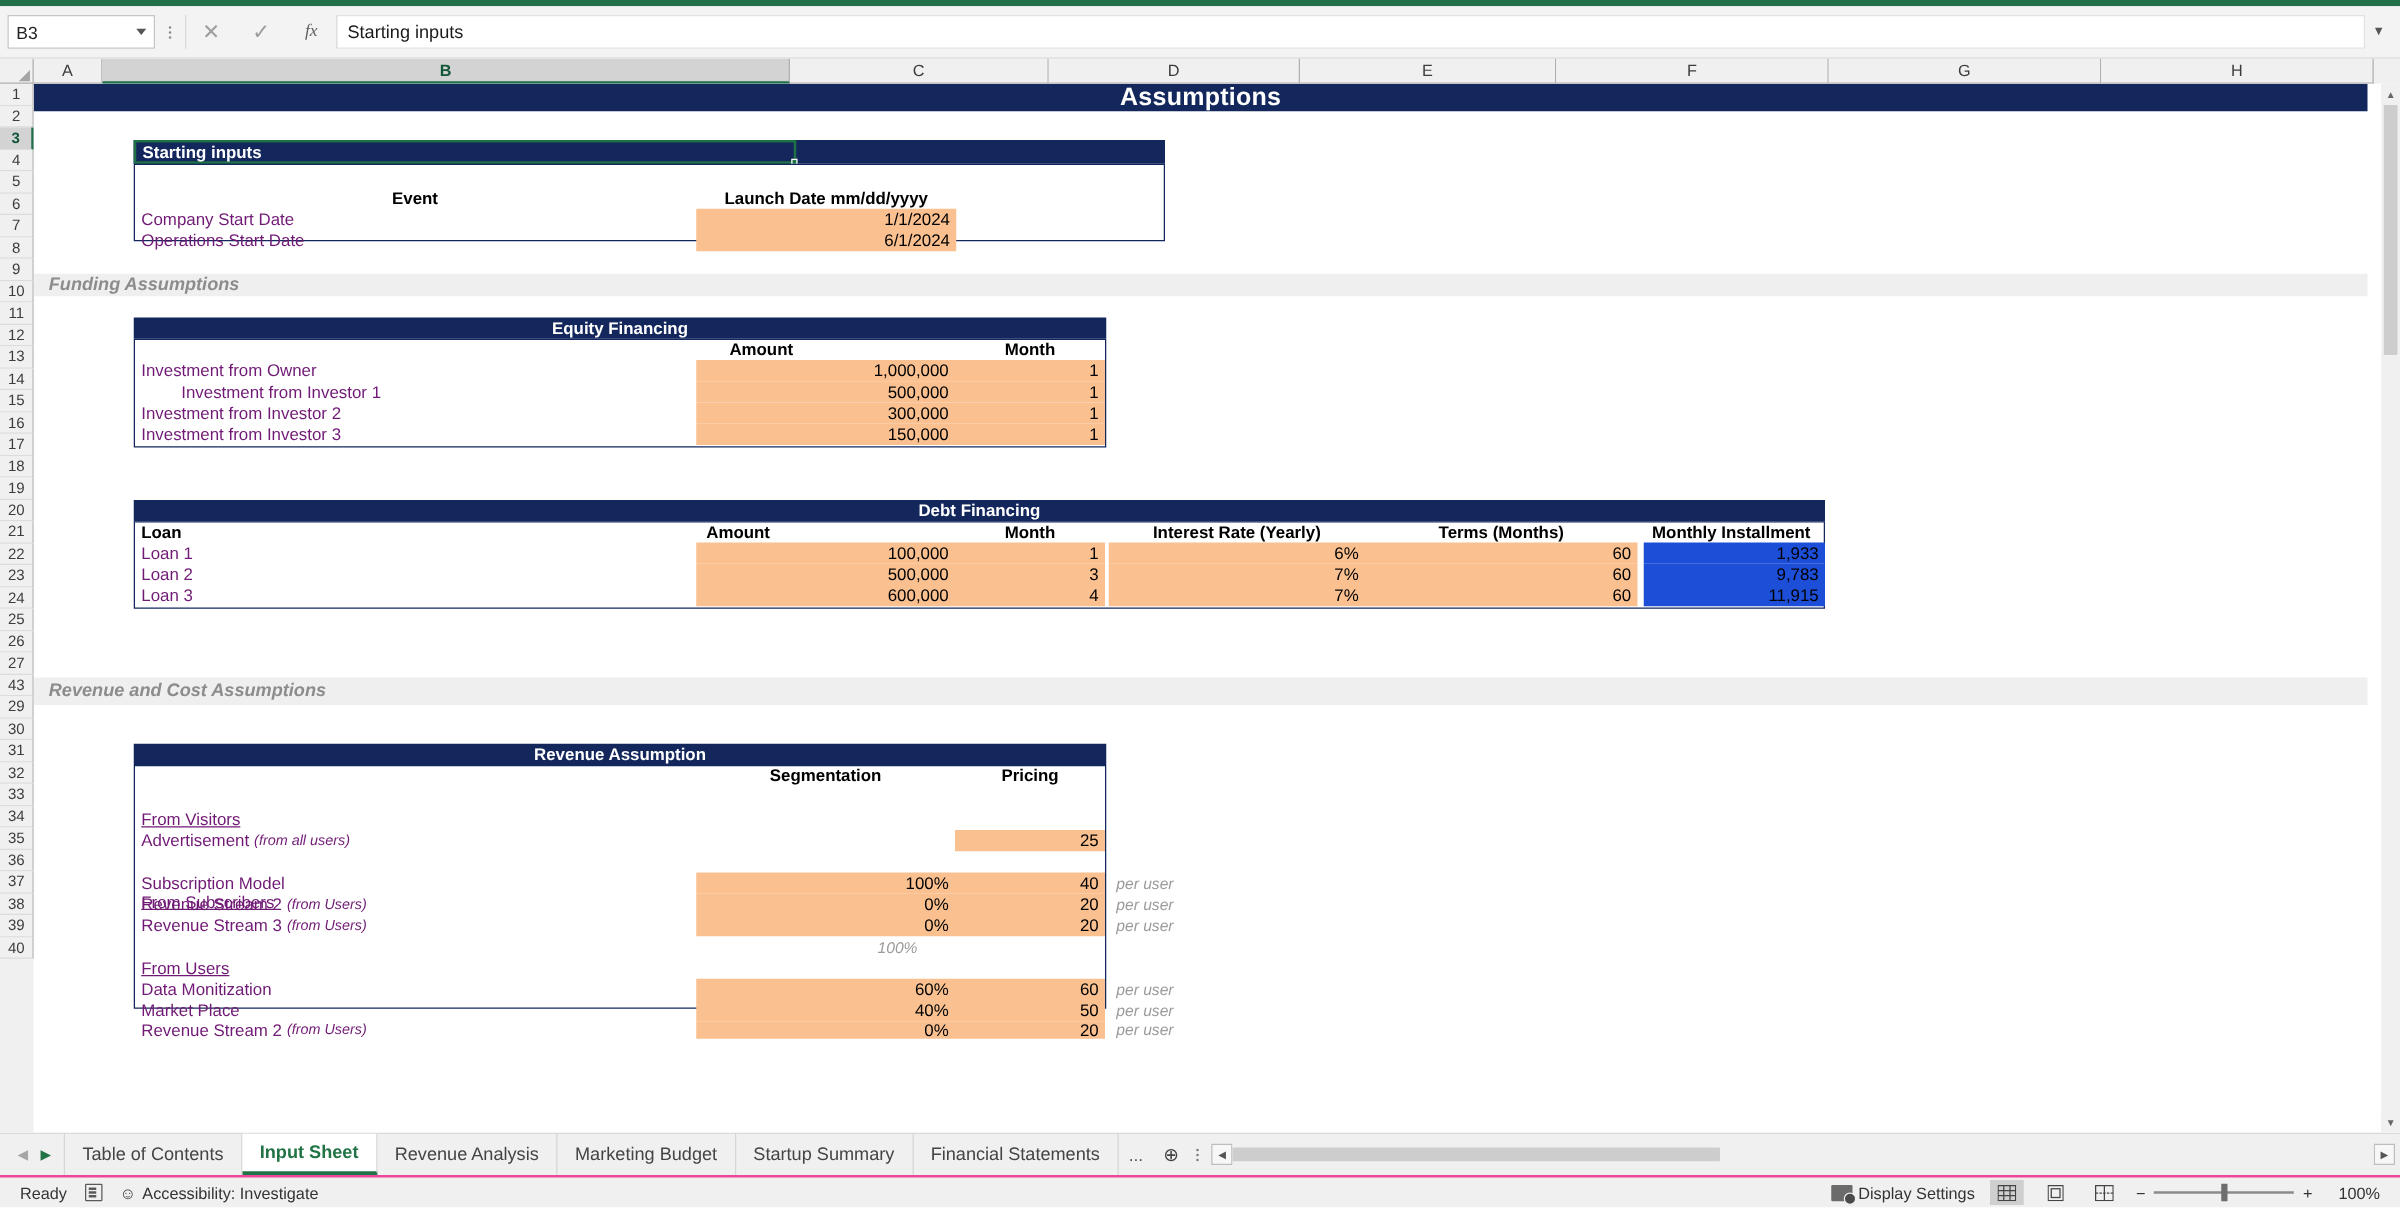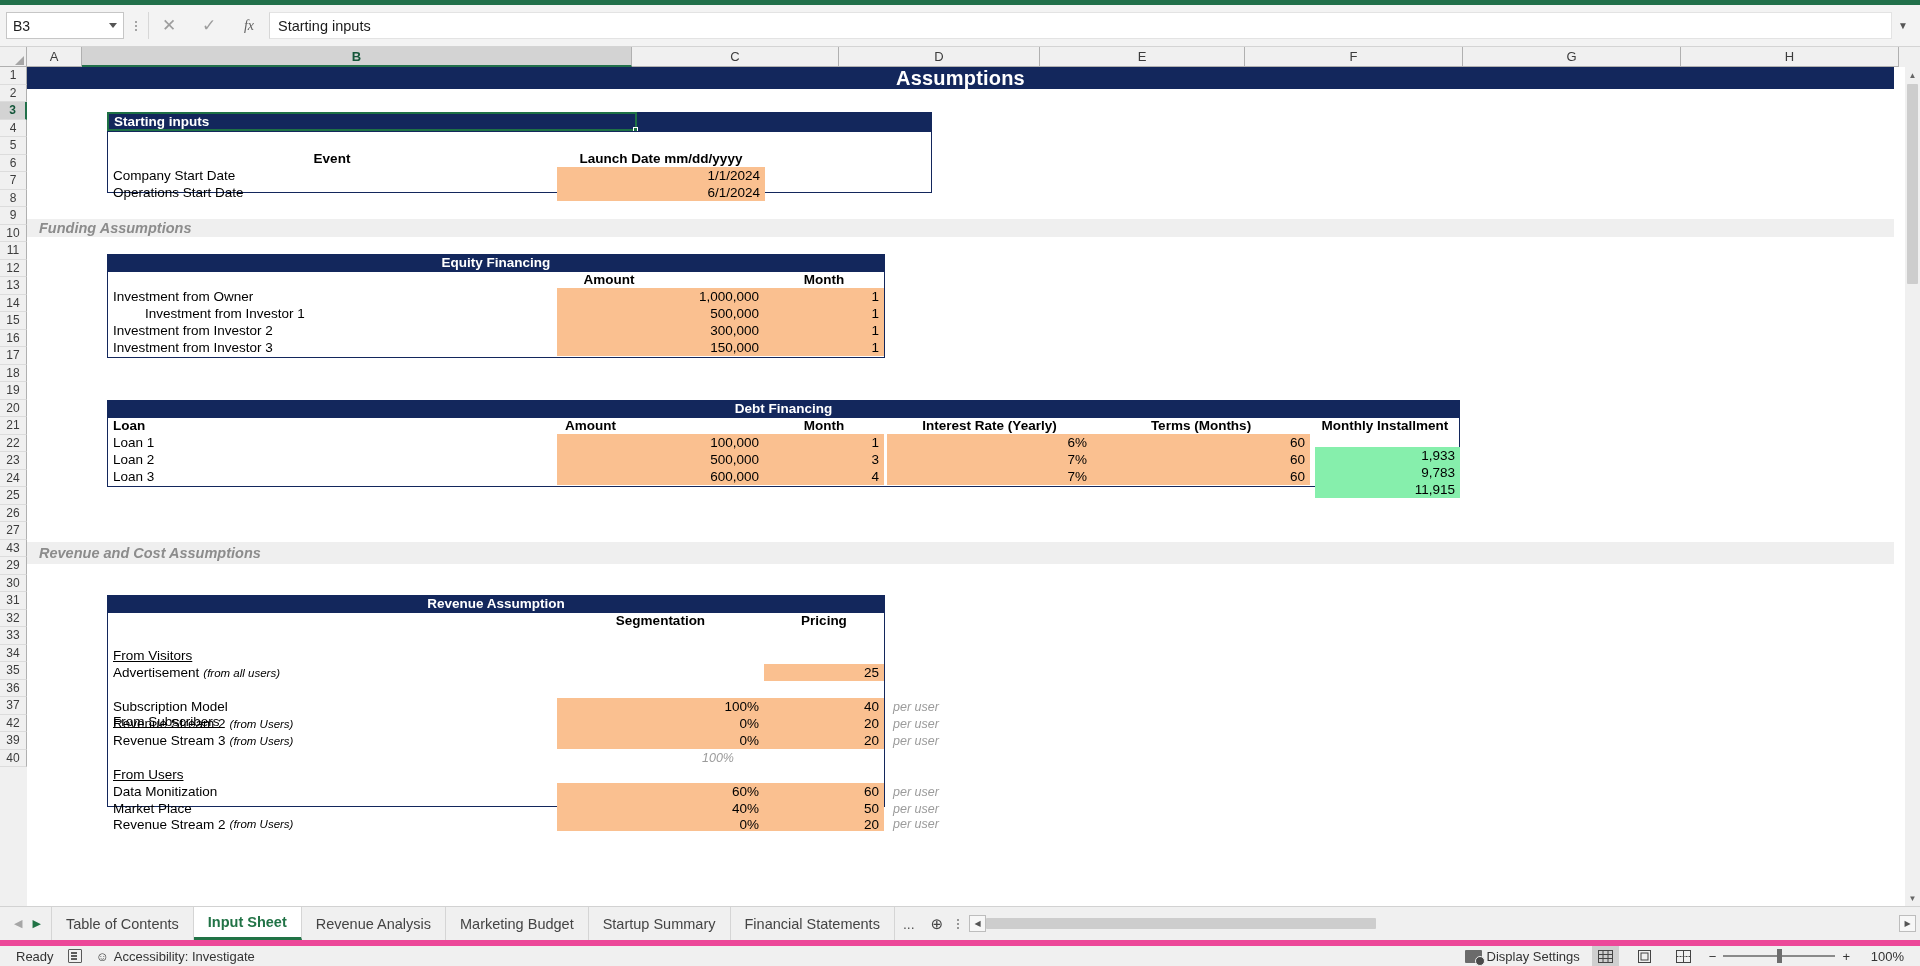--- a/index.html
+++ b/index.html
@@ -70,23 +70,23 @@
   .sec-band {
     background: #efefef; color: #8c8c8c; font-style: italic; font-weight: bold; font-size: 14.5px;
     padding-left: 12px;
   }
   .tbl-hdr-band {
     background: #13275c; color: #fff; font-weight: bold; font-size: 13.5px; justify-content: center;
   }
   .tbl-hdr-band.left { justify-content: flex-start; padding-left: 5px; }
   .colhead { font-weight: bold; font-size: 13.5px; color: #000; justify-content: center; }
   .colhead.left { justify-content: flex-start; padding-left: 5px; }
-  .lbl { padding-left: 5px; color: #000000; }
+  .lbl { padding-left: 5px; color: #701a75; }
   .input-cell { background: #fac090; }
-  .calc-cell { background: #86efac; margin-top: 13px; }
+  .calc-cell { background: #1d4ed8; }
   .num { justify-content: flex-end; padding-right: 5px; }
   .note { color: #9b9b9b; font-style: italic; font-size: 12.5px; padding-left: 4px; }
   .uline { text-decoration: underline; }
   .ital-sm { font-style: italic; font-size: 11.5px; }
   .box-border { border: 1px solid #13275c; }
   .sel-box { border: 2px solid #1e7145; }
   .sel-handle { position: absolute; width: 5px; height: 5px; background: #1e7145; border: 1px solid #fff; }
   .vscroll {
     position: absolute; right: 0; top: 20px; bottom: 0; width: 15px; background: #f0f0f0;
     display: flex; flex-direction: column; align-items: center; z-index: 5;
@@ -114,21 +114,21 @@
   .tab-dots { display: flex; flex-direction: column; justify-content: center; gap: 2px; padding: 0 6px; }
   .tab-dots i { width: 2px; height: 2px; background: #7a7a7a; border-radius: 50%; }
   .tab-hscroll { flex: 1; display: flex; align-items: center; padding: 0 4px; }
   .hs-arrow { width: 17px; height: 17px; border: 1px solid #bdbdbd; background: #f7f7f7; display: flex; align-items: center; justify-content: center; font-size: 8px; color: #555; }
   .hs-track { flex: 1; height: 17px; background: #f0f0f0; position: relative; }
   .hs-thumb { position: absolute; left: 0; top: 3px; height: 11px; width: 390px; background: #cdcdcd; border-radius: 1px; }
 
   
   .statusbar {
     height: 26px; flex: none; display: flex; align-items: center; background: #f0f0f0;
-    border-top: 6px solid #ec4899; font-size: 13px; color: #333; padding: 0 8px;
+    border-top: 2px solid #ec4899; font-size: 13px; color: #333; padding: 0 8px;
   }
   .sb-left { display: flex; align-items: center; gap: 14px; padding-left: 8px; }
   .sb-item { display: flex; align-items: center; gap: 5px; }
   .sb-right { margin-left: auto; display: flex; align-items: center; gap: 12px; padding-right: 8px; }
   .view-btn { width: 27px; height: 20px; display: flex; align-items: center; justify-content: center; }
   .view-btn.active { background: #cfcfcf; }
   .zoom-slider { display: flex; align-items: center; gap: 7px; }
   .zs-track { width: 112px; height: 2px; background: #8a8a8a; position: relative; }
   .zs-thumb { position: absolute; left: 54px; top: -6px; width: 5px; height: 14px; background: #6e6e6e; }
   .zoom-pct { width: 42px; text-align: right; }
@@ -213,21 +213,21 @@
         <div class="rowhdr">43</div>
         <div class="rowhdr">29</div>
         <div class="rowhdr">30</div>
         <div class="rowhdr">31</div>
         <div class="rowhdr">32</div>
         <div class="rowhdr">33</div>
         <div class="rowhdr">34</div>
         <div class="rowhdr">35</div>
         <div class="rowhdr">36</div>
         <div class="rowhdr">37</div>
-        <div class="rowhdr">42</div>
+        <div class="rowhdr">38</div>
         <div class="rowhdr">39</div>
         <div class="rowhdr">40</div>
       </div>
 
       <div class="sheet">
 
         <div class="blk title-band" style="left:0;top:0;width:1867px;height:22px;">Assumptions</div>
 
         <div class="blk tbl-hdr-band" style="left:80px;top:45px;width:825px;height:19px;"></div>
         <div class="blk tbl-hdr-band left sel-box" style="left:80px;top:45px;width:530px;height:19px;">Starting inputs</div>

